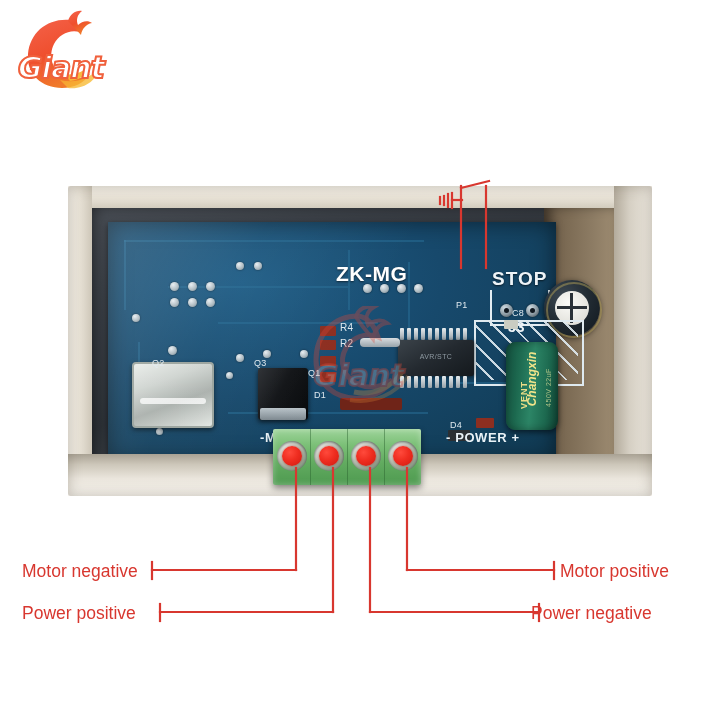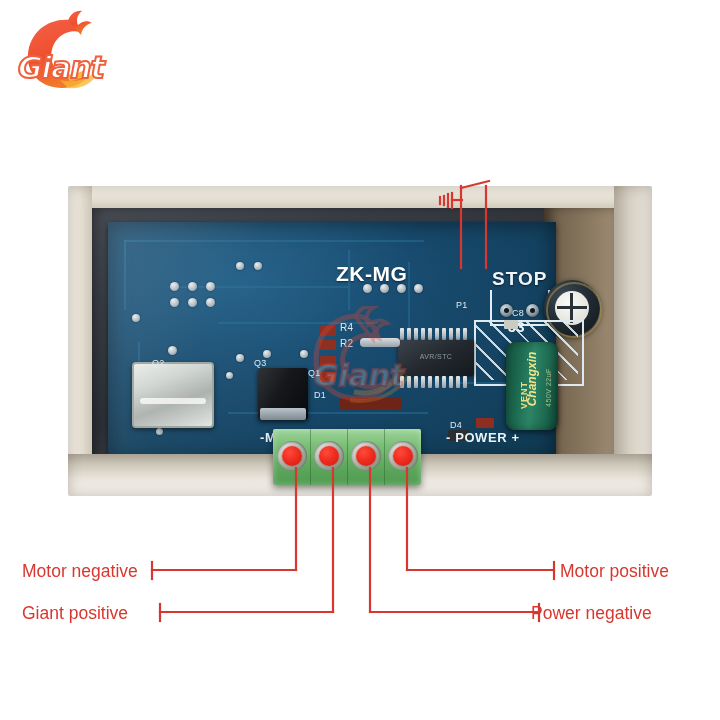--- a/index.html
+++ b/index.html
@@ -463,17 +463,17 @@
 
       <g>
         <line x1="407" y1="468" x2="407" y2="570"></line>
         <line x1="407" y1="570" x2="554" y2="570"></line>
         <line x1="554" y1="562" x2="554" y2="579"></line>
       </g>
     </g>
   </svg>
 
   <div class="callout c-mneg">Motor negative</div>
-  <div class="callout c-mpos">Giant positive</div>
+  <div class="callout c-mpos">Power positive</div>
   <div class="callout c-ppos">Motor positive</div>
   <div class="callout c-pneg">Power negative</div>
 
 </div>
 
 </body></html>

